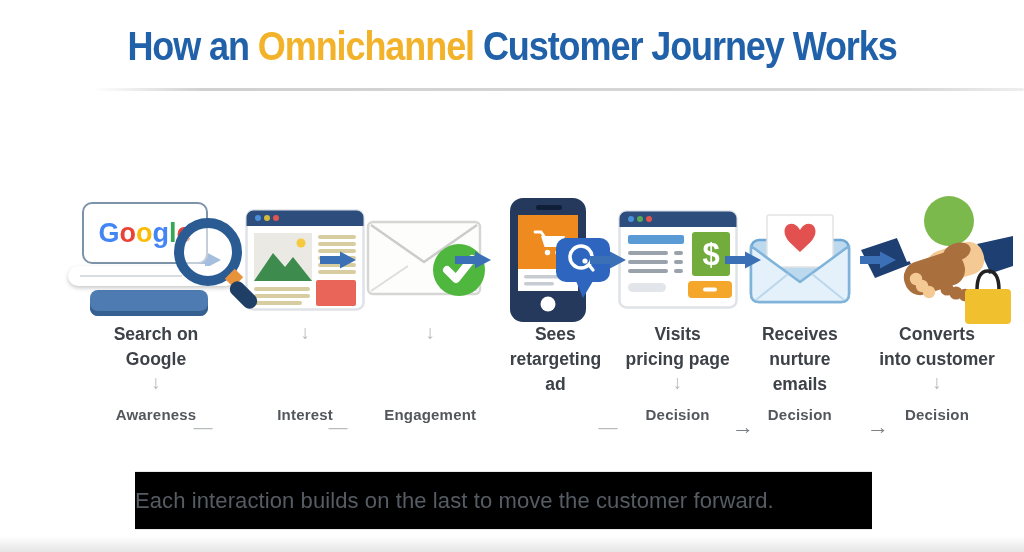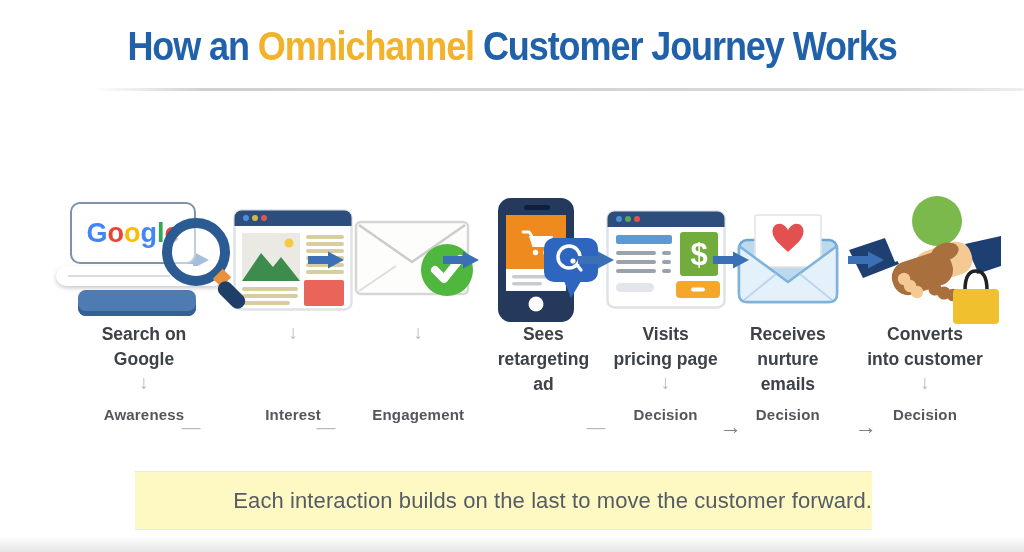--- a/index.html
+++ b/index.html
@@ -14,21 +14,21 @@
     transform:scaleX(.9);transform-origin:center;
     color:#2061a9;white-space:nowrap;
   }
   .title-row .hl{color:#f2b32b;}
   .title-shadow{
     position:absolute;top:88px;left:92px;width:932px;height:3px;
     background:linear-gradient(to right,rgba(180,180,180,0),rgba(170,170,170,.55) 12%,rgba(170,170,170,.45) 88%,rgba(190,190,190,.25));
     border-radius:2px;
   }
   
-  .journey{position:absolute;left:56px;top:198px;width:945px;}
+  .journey{position:absolute;left:68px;top:198px;width:945px;}
   .cols{display:grid;grid-template-columns:repeat(7,1fr);}
   .col{display:flex;flex-direction:column;align-items:center;}
   .icon-box{height:124px;width:100%;display:flex;align-items:center;justify-content:center;position:relative;overflow:visible;}
   .label-wrap{height:80px;display:flex;flex-direction:column;align-items:center;}
   .action{
     text-align:center;font-size:17.5px;font-weight:bold;color:#3d4148;
     line-height:1.42;white-space:pre-line;
   }
   .down-arrow{font-size:19px;color:#b4b8bc;line-height:1.1;margin-top:1px;}
   .stage{
@@ -58,22 +58,22 @@
   }
   .gs-search::after{content:"";position:absolute;left:12px;top:9px;width:102px;height:2px;background:#d9dde2;}
   .gs-base{
     position:absolute;left:22px;top:90px;width:118px;height:26px;background:#4e7cb2;border-radius:8px;
     box-shadow:inset 0 -5px 0 #35608f;z-index:1;
   }
   .gs-mag{position:absolute;left:102px;top:16px;z-index:4;}
   
   .footer{
     position:absolute;top:471px;left:135px;width:737px;height:57px;
-    background:#fef9c3;border-top:1.5px solid #e7e9eb;border-bottom:1.5px solid #e7e9eb;
-    display:flex;align-items:center;justify-content:flex-end;
+    background:#000000;border-top:1.5px solid #e7e9eb;border-bottom:1.5px solid #e7e9eb;
+    display:flex;align-items:center;justify-content:flex-start;text-decoration:underline;
   }
   .footer-text{font-size:22px;color:#565c64;letter-spacing:.1px;}
   .bottom-shade{
     position:absolute;left:0;bottom:0;width:100%;height:16px;
     background:linear-gradient(to bottom,rgba(0,0,0,0),rgba(0,0,0,.10));
   }
   svg{display:block;}
 </style>
 </head>
 <body>

